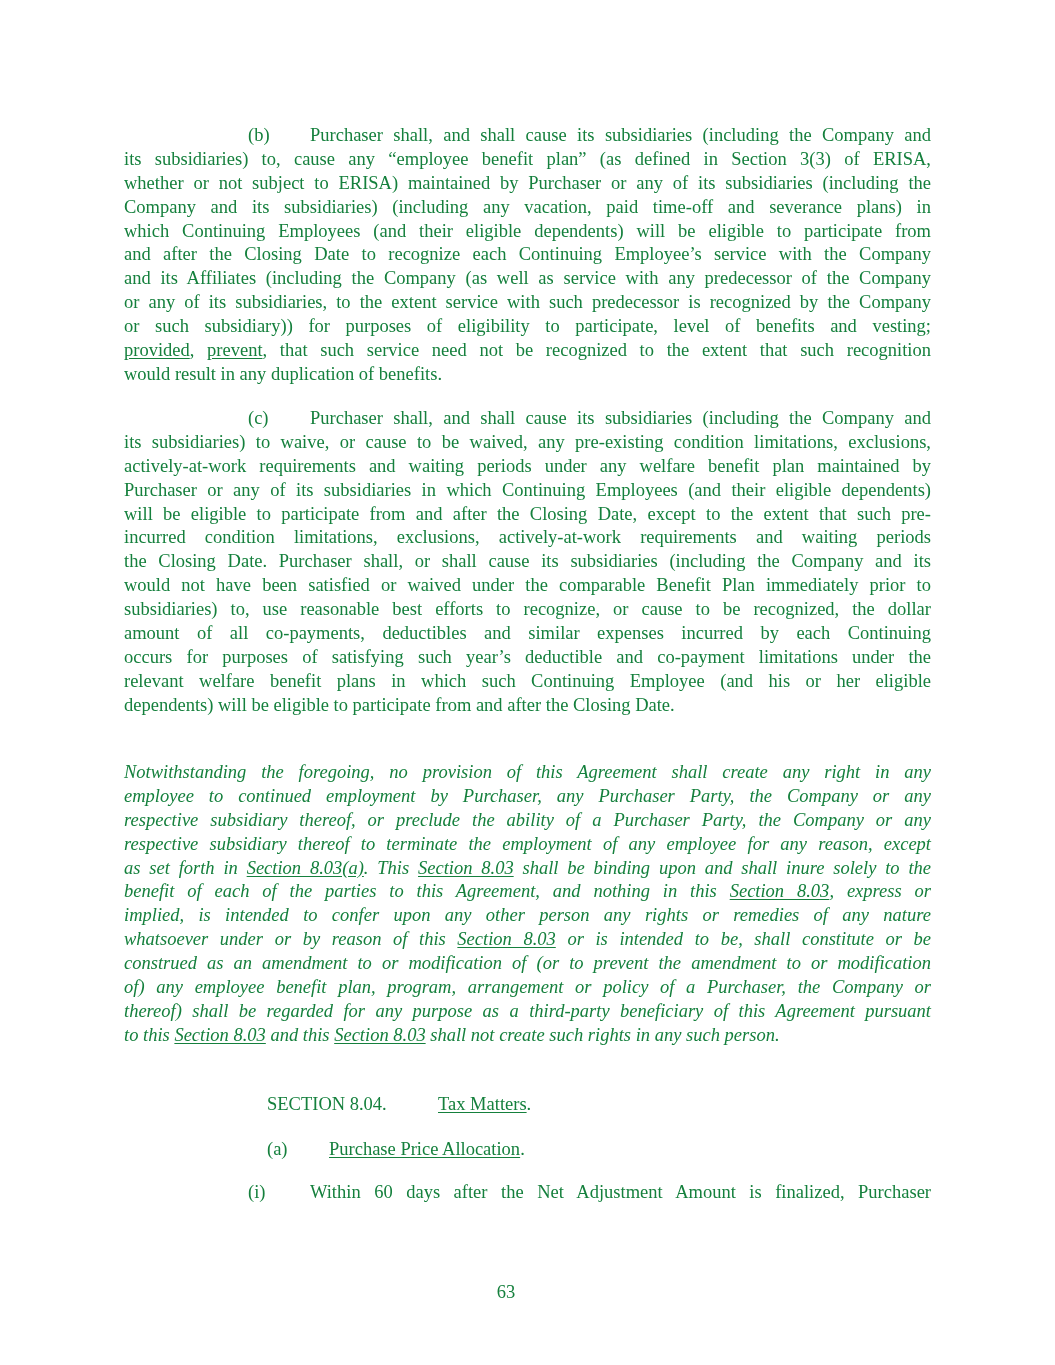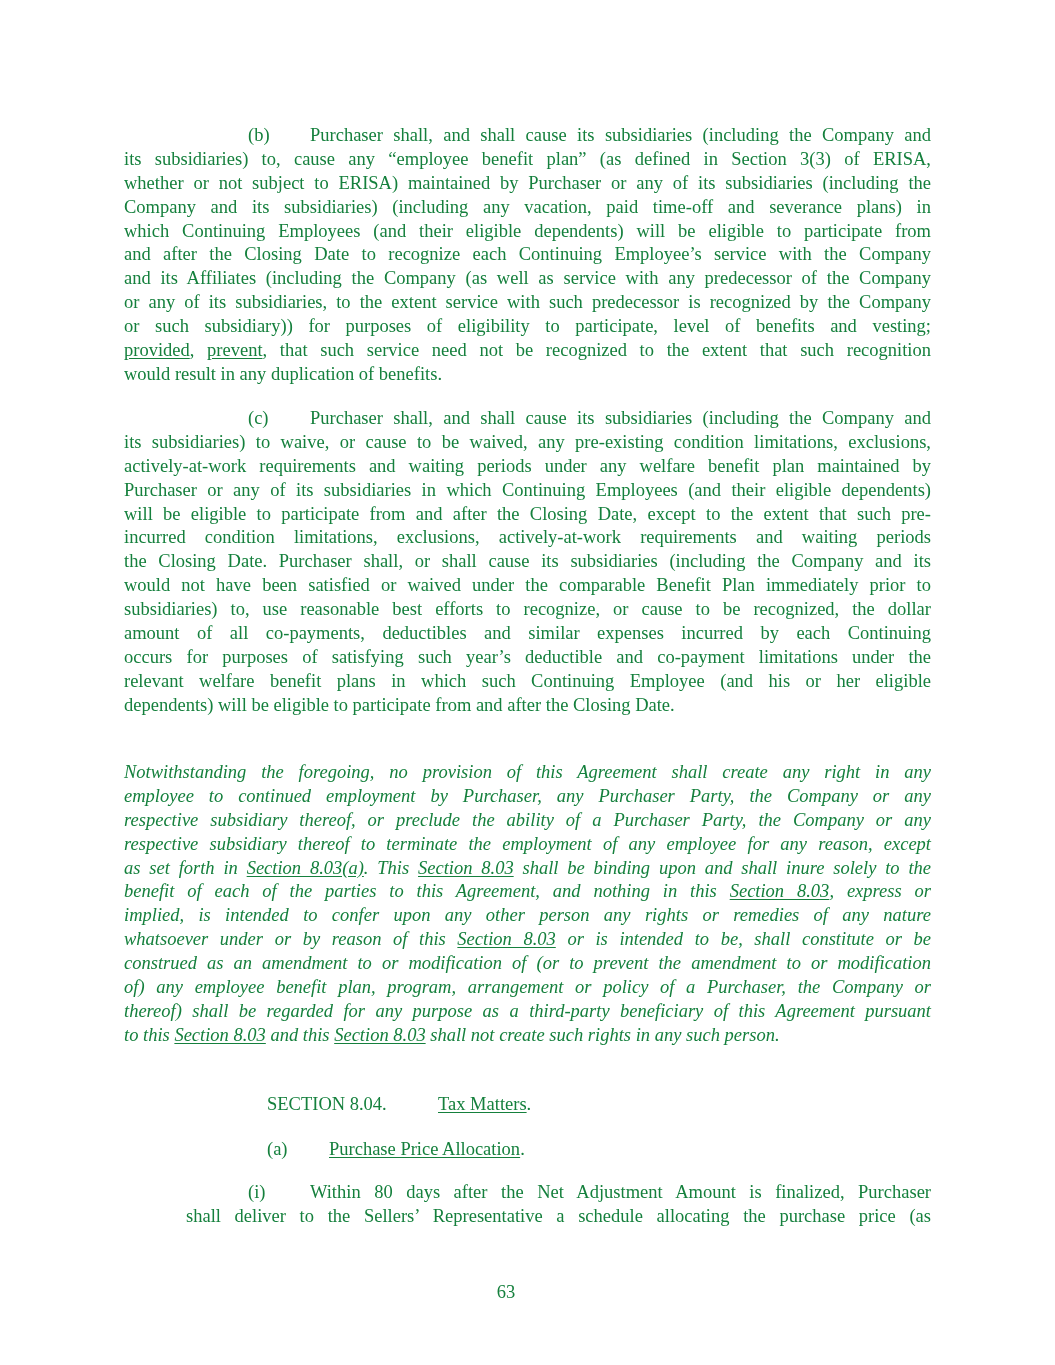--- a/index.html
+++ b/index.html
@@ -78,18 +78,17 @@
 
   <div class="section-line" style="top:1092px;">
     <span class="sec-num">SECTION 8.04.</span><span class="u">Tax Matters</span><span>.</span>
   </div>
 
   <div class="section-line" style="top:1137px;">
     <span class="sub-lbl">(a)</span><span class="u">Purchase Price Allocation</span><span>.</span>
   </div>
 
   <div class="item-i" style="top:1181px;">
-    <div class="line" style="padding-left:62px;"><span class="lbl">(i)</span><span>Within 80 days after the Net Adjustment Amount is finalized, Purchaser</span></div>
-    <div class="line">shall deliver to the Sellers’ Representative a schedule allocating the purchase price (as</div>
+    <div class="line" style="padding-left:62px;"><span class="lbl">(i)</span><span>Within 60 days after the Net Adjustment Amount is finalized, Purchaser</span></div>
   </div>
 
   <div class="page-number">63</div>
 </div>
 
 </body></html>

